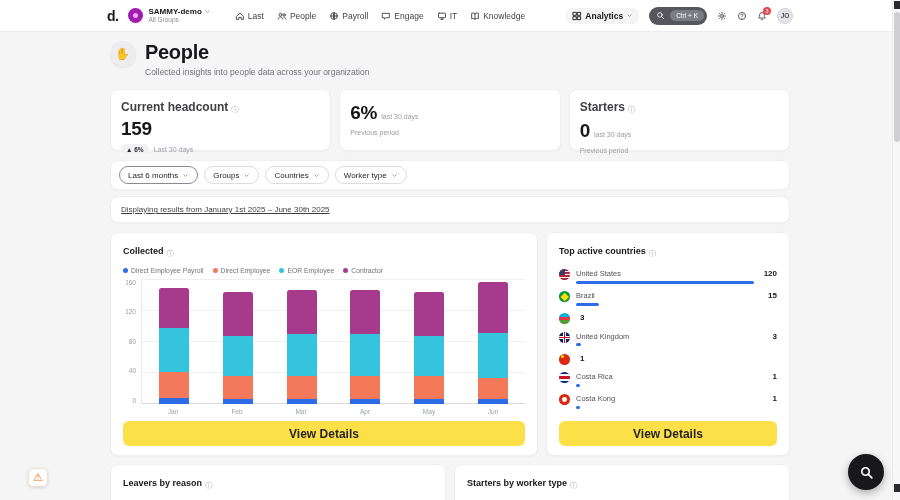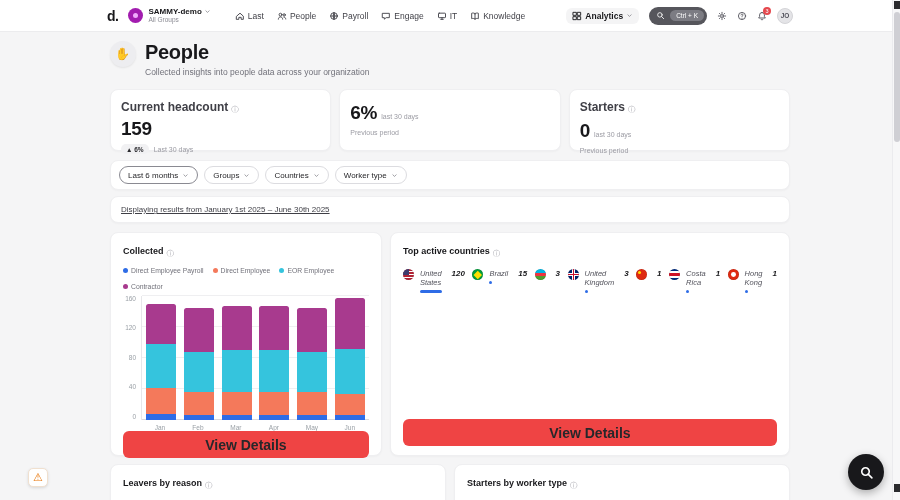--- a/index.html
+++ b/index.html
@@ -78,24 +78,24 @@
   .plot { position:relative; height:124px; border-left:1px solid #e7e7ea; }
   .gridline { position:absolute; left:0; right:0; border-top:1px solid #efeff1; }
   .gridline-zero { border-top-color:#d9d9de; }
   .bars { position:absolute; inset:0; display:flex; align-items:flex-end; justify-content:space-around; z-index:1; }
   .bar-col { width:30px; display:flex; flex-direction:column-reverse; }
   .bar-seg { width:100%; }
   .bar-top { border-radius:2.5px 2.5px 0 0; }
   .xlabels { display:flex; justify-content:space-around; font-size:6.5px; color:#9aa0a6; margin-top:4px; }
   .xlabels span { width:30px; text-align:center; }
 
-  .view-btn { width:100%; background:#ef4444; border:none; border-radius:6px; padding:5.5px 0; font-size:14px; font-weight:600; color:#27272a; text-align:center; cursor:pointer; margin-top:auto; font-family:inherit; }
-
-  
-  .country-rows { display:flex; flex-direction:row; gap:7.5px; margin-top:9px;font-style:italic; }
+  .view-btn { width:100%; background:#fde047; border:none; border-radius:6px; padding:5.5px 0; font-size:12px; font-weight:600; color:#27272a; text-align:center; cursor:pointer; margin-top:auto; font-family:inherit; }
+
+  
+  .country-rows { display:flex; flex-direction:column; gap:7.5px; margin-top:9px; }
   .country-row { display:flex; align-items:flex-start; gap:6px; }
   .c-main { flex:1; display:flex; flex-direction:column; }
   .c-name { font-size:7.5px; color:#52525b; }
   .c-bar { height:3px; border-radius:2px; background:#2e6ce6; margin-top:2.5px; min-width:3px; }
   .c-val { font-size:8px; font-weight:600; color:#18181b; margin-left:4px; }
   .flag { width:11px; height:11px; border-radius:50%; flex:none; position:relative; overflow:hidden; box-shadow:inset 0 0 0 0.5px rgba(0,0,0,.15); }
   .flag-us { background:linear-gradient(180deg,#b22234 0 15%,#fff 15% 29%,#b22234 29% 43%,#fff 43% 57%,#b22234 57% 71%,#fff 71% 85%,#b22234 85% 100%); }
   .flag-us::after { content:""; position:absolute; left:0; top:0; width:55%; height:50%; background:#3c3b6e; }
   .flag-br { background:#009c3b; }
   .flag-br::after { content:""; position:absolute; left:25%; top:25%; width:50%; height:50%; background:#ffdf00; transform:rotate(45deg); }
@@ -466,21 +466,21 @@
             <span class="flag flag-cr"></span>
             <span class="c-main">
               <span class="c-name">Costa Rica</span>
               <span class="c-bar" style="width: 2%;"></span>
             </span>
             <span class="c-val">1</span>
           </div>
           <div class="country-row">
             <span class="flag flag-hk"></span>
             <span class="c-main">
-              <span class="c-name">Hong Kong</span>
+              <span class="c-name">Costa Kong</span>
               <span class="c-bar" style="width: 2%;"></span>
             </span>
             <span class="c-val">1</span>
           </div>
         </div>
       <button class="view-btn">View Details</button>
     </div>
   </div>
 
   <div class="bottom">

